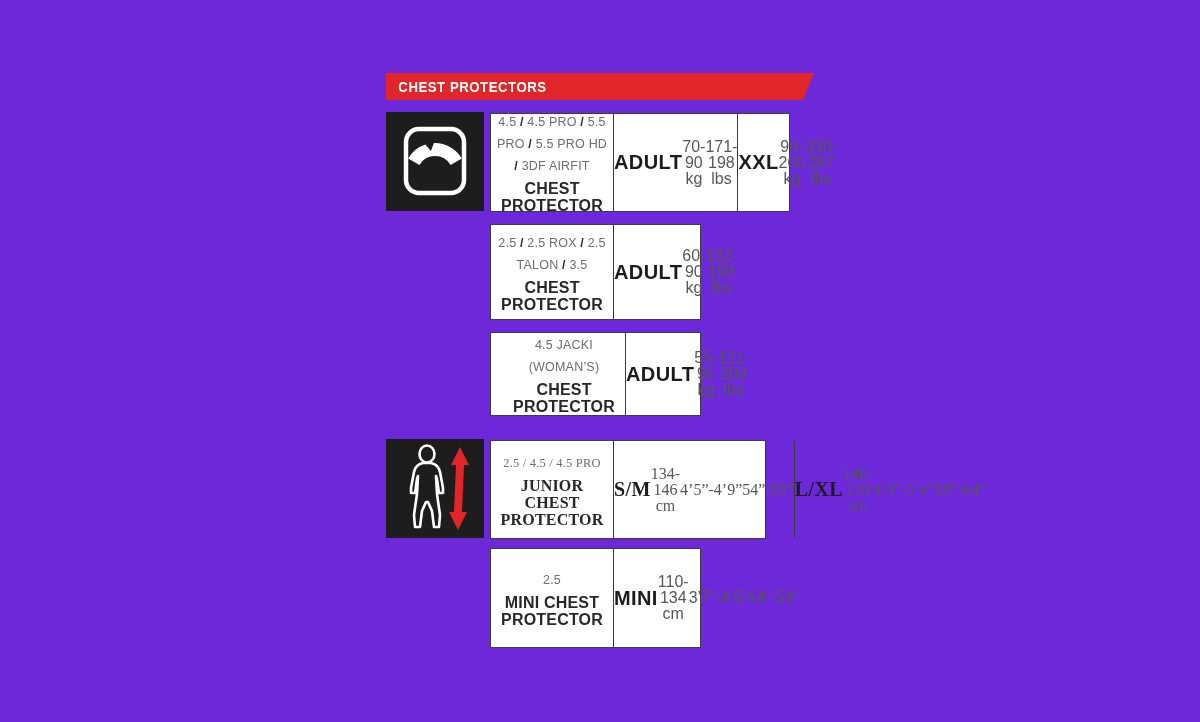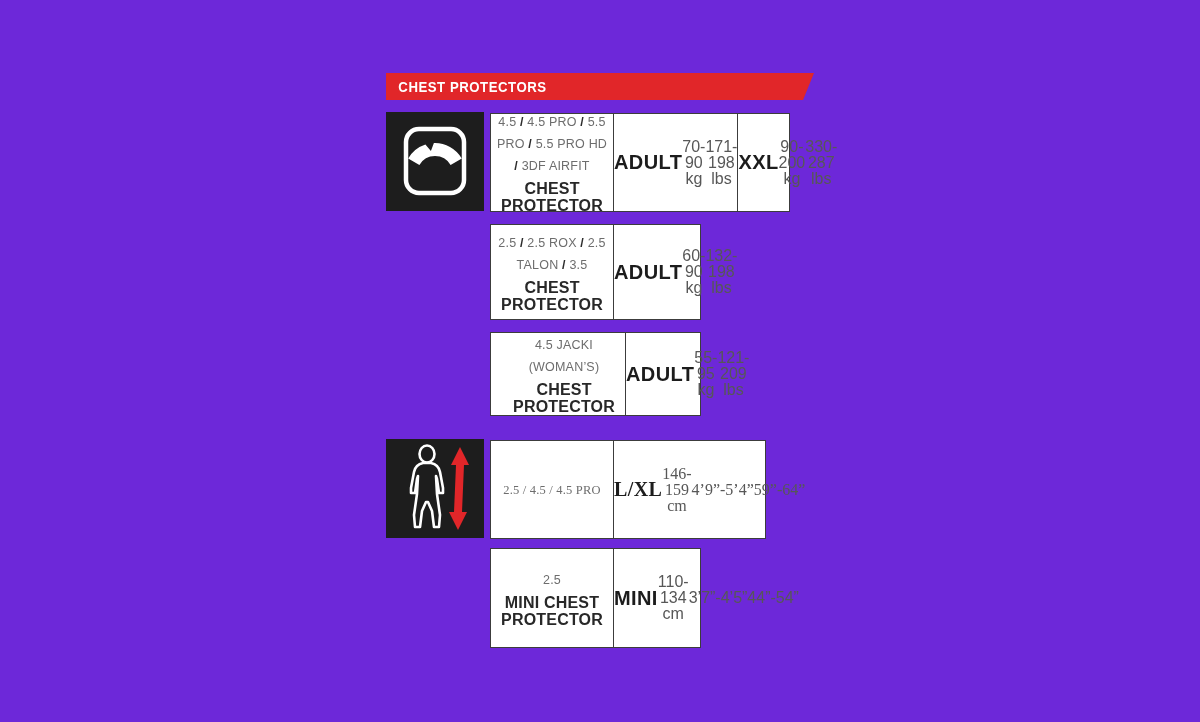--- a/index.html
+++ b/index.html
@@ -122,20 +122,27 @@
     <div class="size-cell">
       <div class="size-label">ADULT</div>
       <div class="size-value">55-95 kg</div>
       <div class="size-value">121-209 lbs</div>
     </div>
   </div>
 
   <div class="sizing-table t4">
     <div class="model-cell">
       <div class="models">2.5 / 4.5 / 4.5 PRO</div>
+      <div class="product-name">JUNIOR CHEST PROTECTOR</div>
+    </div>
+    <div class="size-cell mid">
+      <div class="size-label">S/M</div>
+      <div class="size-value">134-146 cm</div>
+      <div class="size-value">4’5”-4’9”</div>
+      <div class="size-value">54”-59”</div>
     </div>
     <div class="size-cell">
       <div class="size-label">L/XL</div>
       <div class="size-value">146-159 cm</div>
       <div class="size-value">4’9”-5’4”</div>
       <div class="size-value">59”-64”</div>
     </div>
   </div>
 
   <div class="sizing-table t5">

